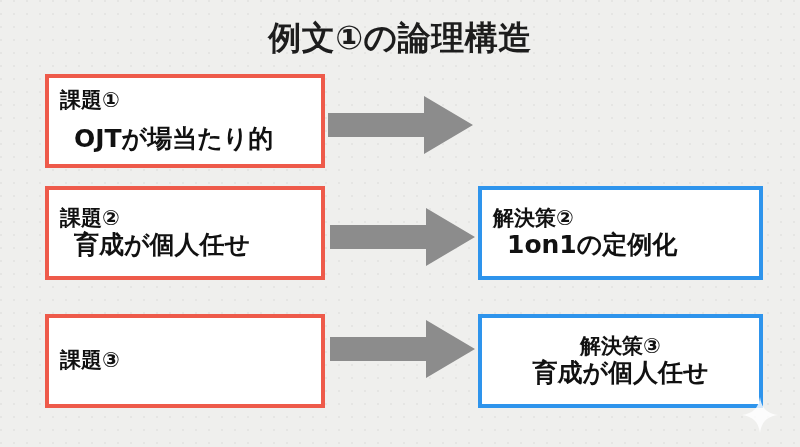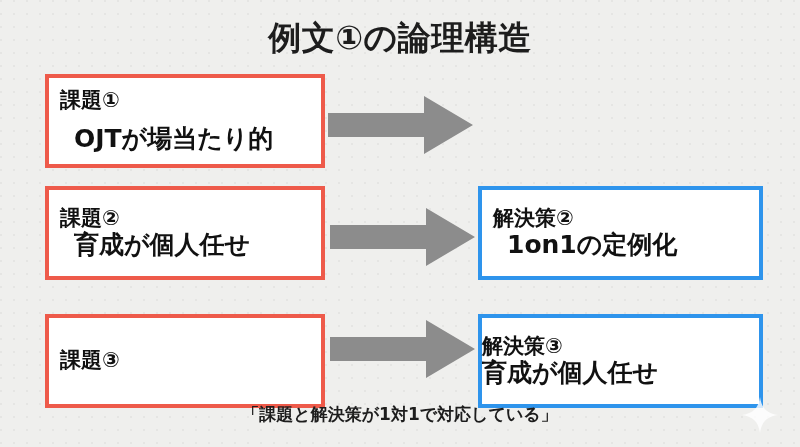--- a/index.html
+++ b/index.html
@@ -58,21 +58,21 @@
     white-space: nowrap;
   }
   .line1 { font-size: 21px; }
   .line2 { font-size: 25px; }
 
   
   .align-indent { align-items: flex-start; padding-left: 11px; }
   .align-indent .line2 { padding-left: 14px; }
 
   
-  .align-center { }
+  .align-center { align-items: center; }
 
   
   .row1 { top: 74px;  height: 94px; gap: 12px; }
   .row2 { top: 186px; height: 94px; }
   .row3 { top: 314px; height: 94px; }
 
   .col-left  { left: 45px;  width: 280px; }
   .col-right { left: 478px; width: 285px; }
 
   
@@ -152,21 +152,20 @@
     <svg viewBox="0 0 145 58" preserveAspectRatio="none" aria-hidden="true">
       <polygon points="0,17 96,17 96,0 145,29 96,58 96,41 0,41" fill="#8c8c8c"></polygon>
     </svg>
   </div>
 
   <div class="card right col-right row3 align-center">
     <div class="line1">解決策③</div>
     <div class="line2">育成が個人任せ</div>
   </div>
 
-  <div id="caption">「課題と解決策が1対1で対応している」</div>
 
   <div id="sparkle">
     <svg viewBox="0 0 36 36" aria-hidden="true">
       <path d="M18 0 C19.6 11.2 24.8 16.4 36 18 C24.8 19.6 19.6 24.8 18 36 C16.4 24.8 11.2 19.6 0 18 C11.2 16.4 16.4 11.2 18 0 Z" fill="#ffffff" opacity="0.95"></path>
     </svg>
   </div>
 
 </div>
 
 </body></html>

